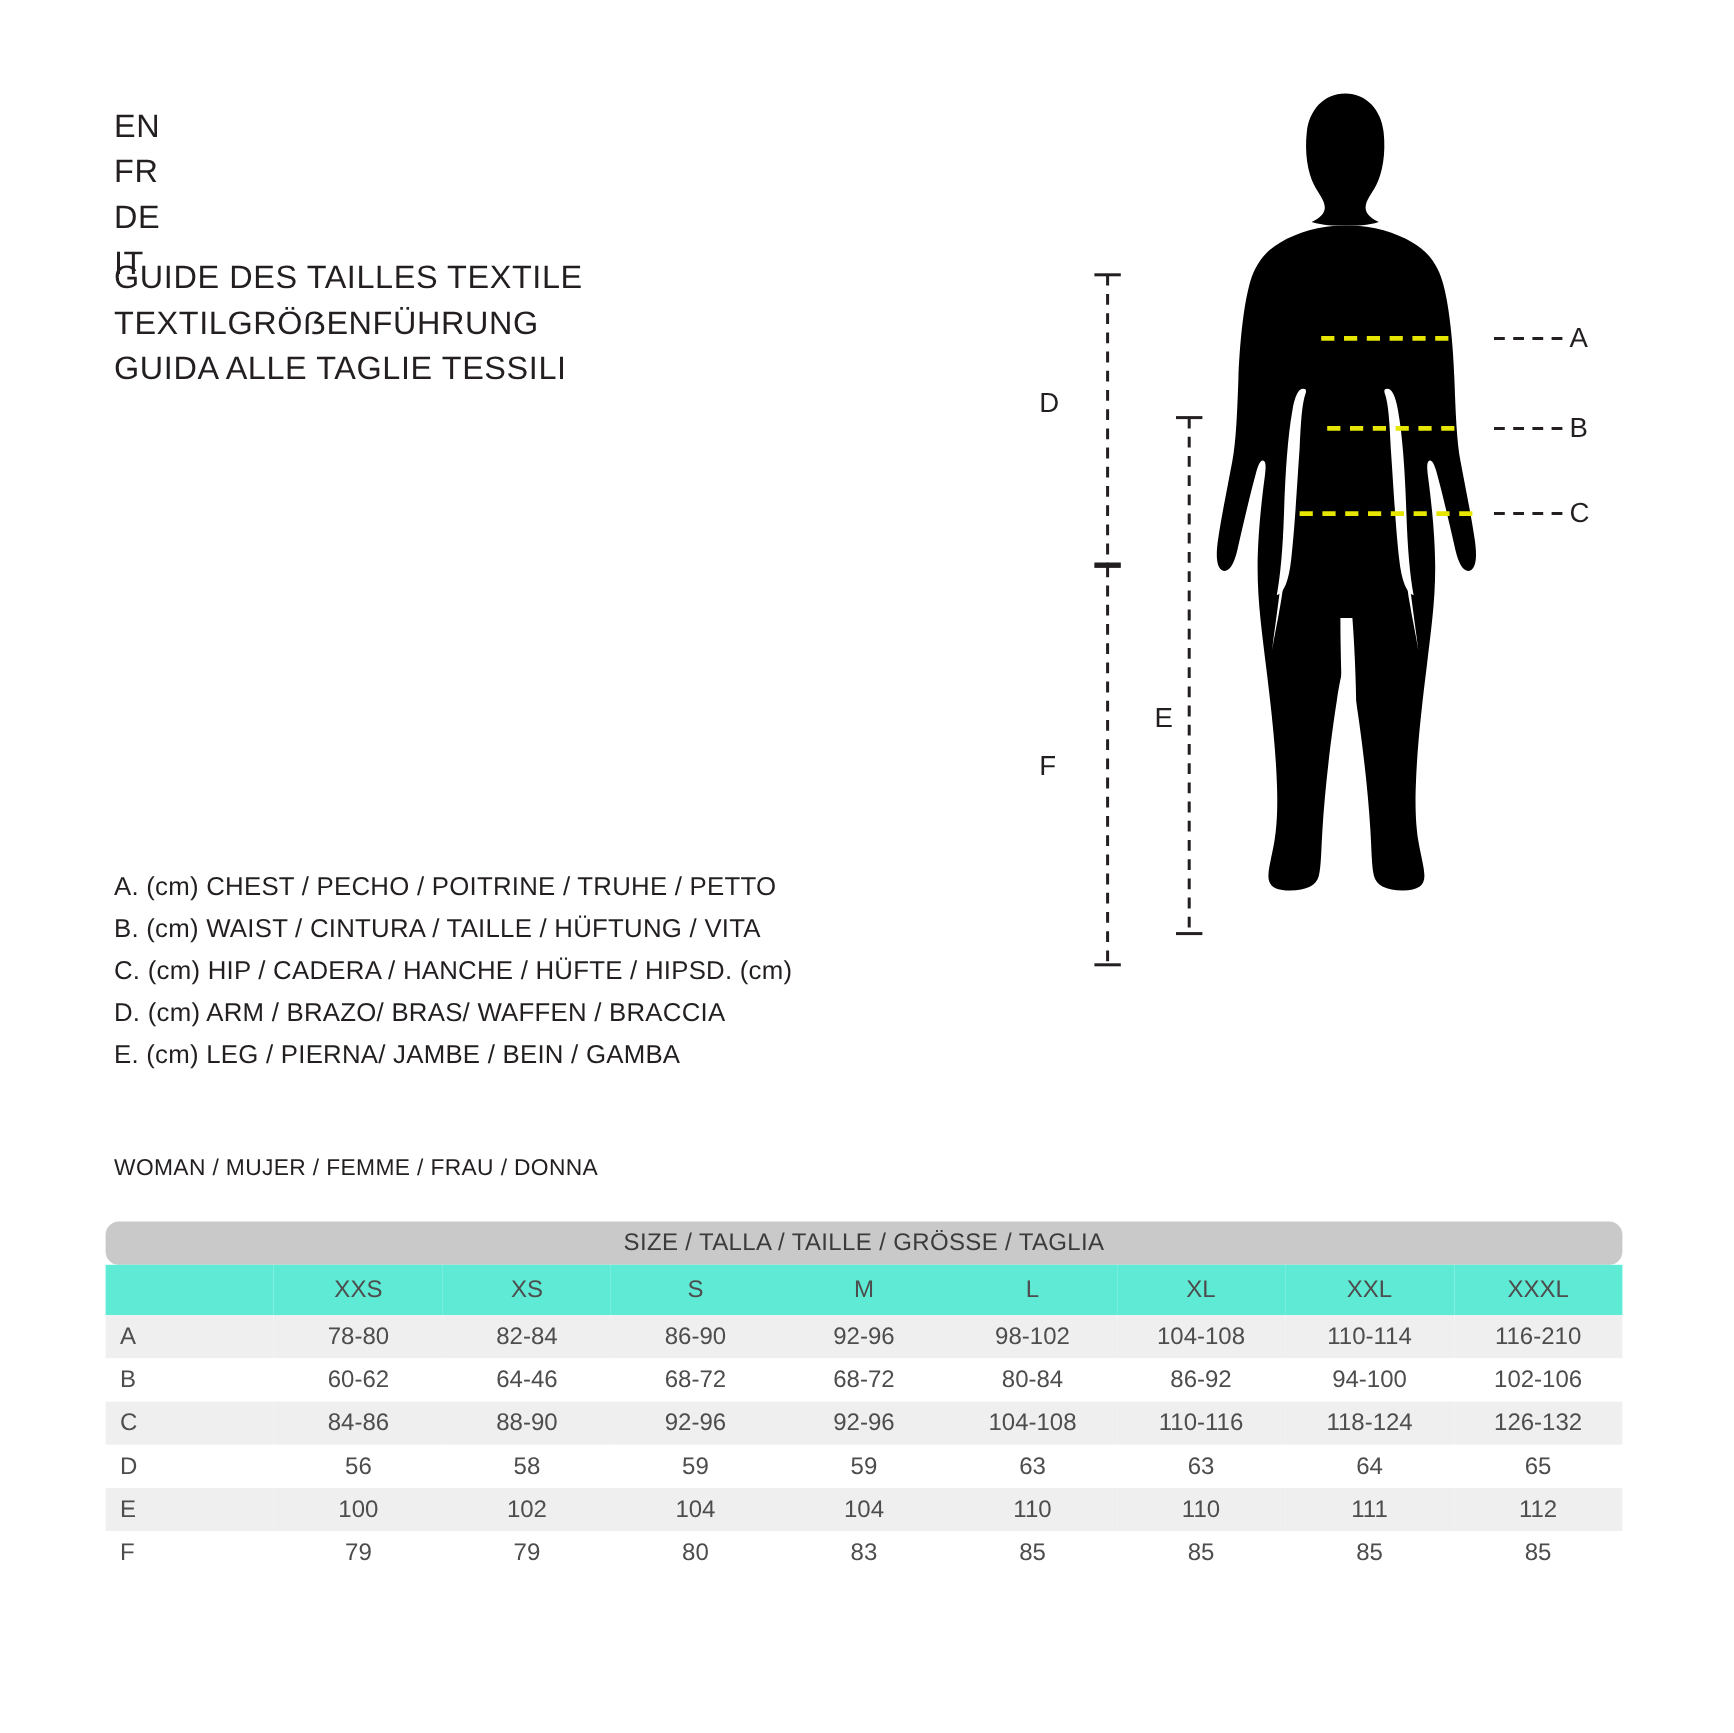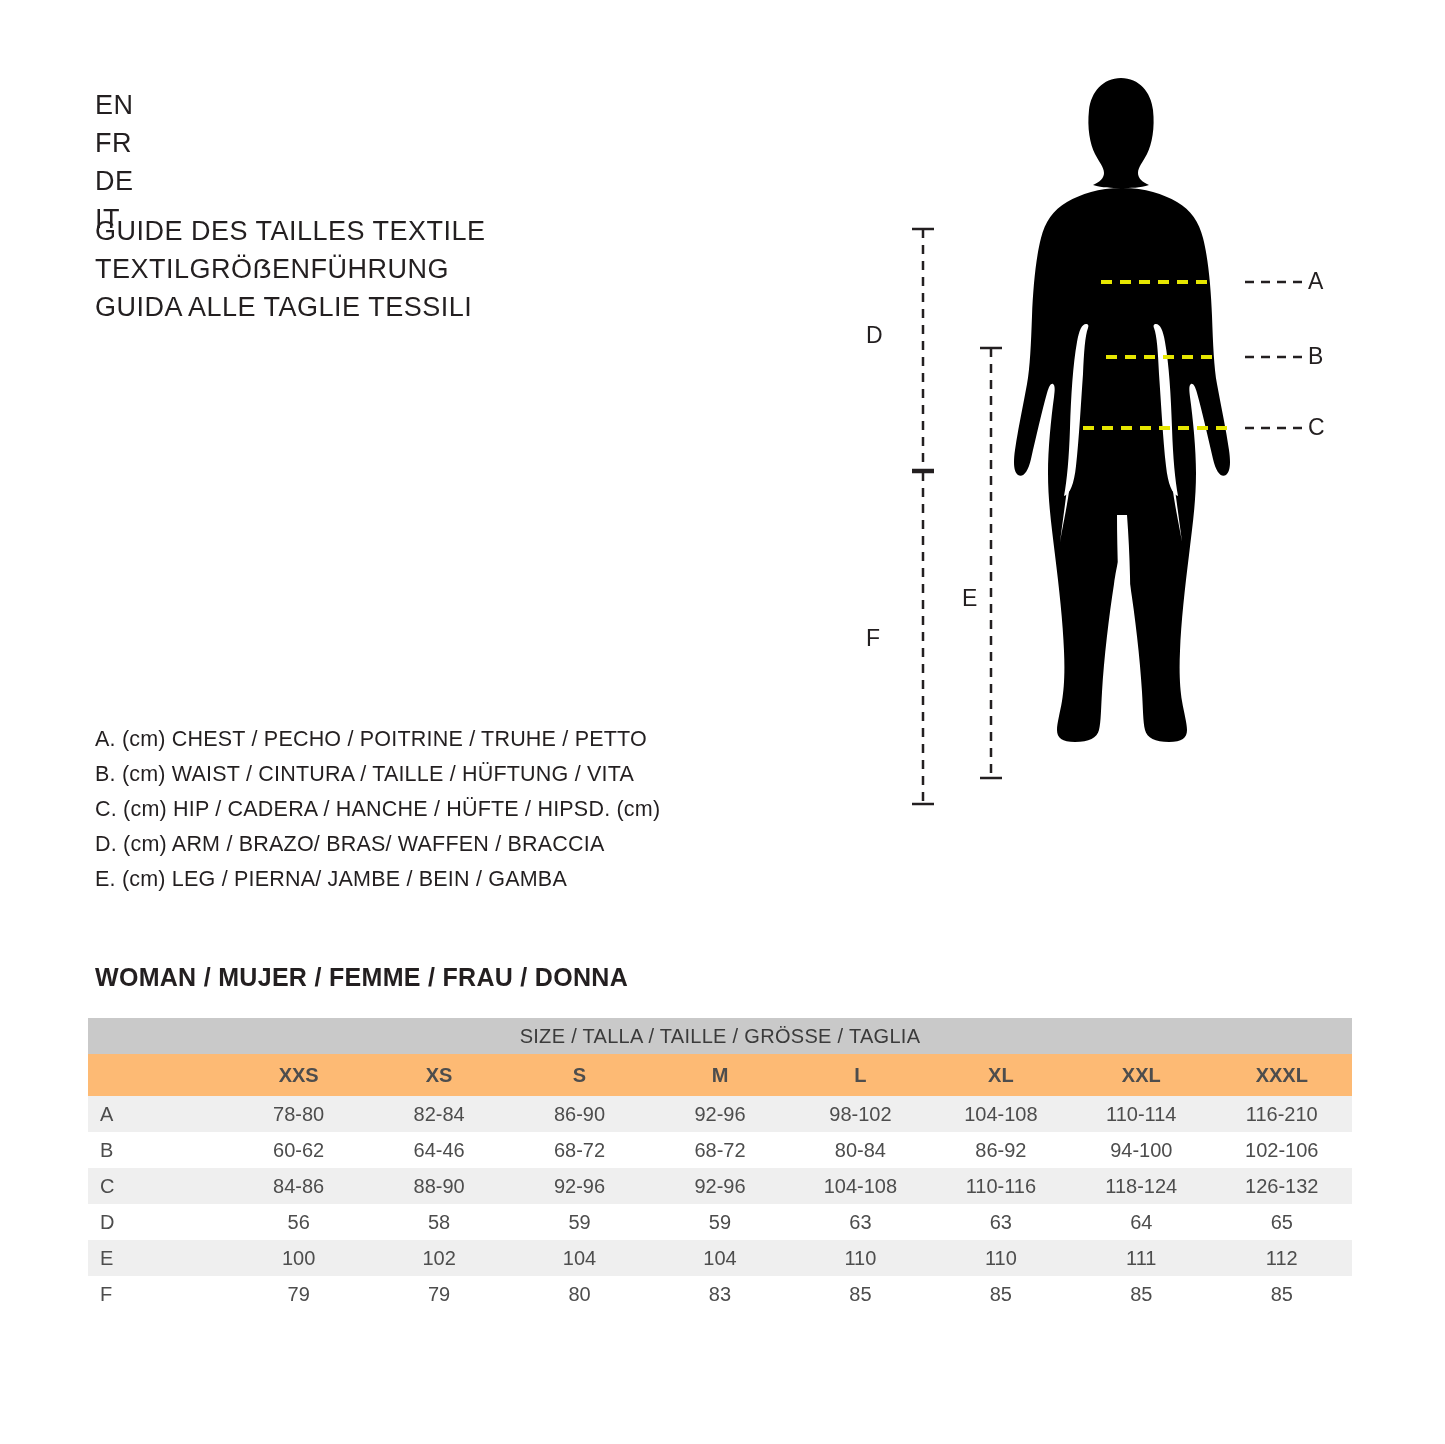--- a/index.html
+++ b/index.html
@@ -50,23 +50,22 @@
     font-size: 21.5px;
     line-height: 35px;
     letter-spacing: 0.2px;
     white-space: nowrap;
   }
 
   .gender-line {
     position: absolute;
     left: 95px;
     top: 963px;
-    font-size: 25px;
+    font-size: 19px;
     letter-spacing: 0.3px;
-    font-weight: bold;
   }
 
   
   .table-wrap {
     position: absolute;
     left: 88px;
     top: 1018px;
     width: 1264px;
   }
   table.sizes {
@@ -83,30 +82,31 @@
     font-weight: normal;
   }
   .hdr-bar td {
     background: #c9c9c9;
     color: #3b3b3b;
     text-align: left;
     padding-left: 12px;
     height: 34px;
     font-size: 20px;
     letter-spacing: 0.3px;
+    border-radius: 11px;
   }
   .col-label {
     width: 78px;
     text-align: left !important;
     padding-left: 12px !important;
     color: #4d4d4d;
   }
   tr.shade td { background: #efefef; }
   tr.plain td { background: #ffffff; }
-  tr.colhead td { background: #fdba74; color: #4d4d4d; height: 42px; font-weight: bold; }
+  tr.colhead td { background: #5eead4; color: #4d4d4d; height: 42px; }
 
   
   .figure {
     position: absolute;
     left: 840px;
     top: 60px;
     width: 520px;
     height: 830px;
   }
   .figure svg { display: block; }

